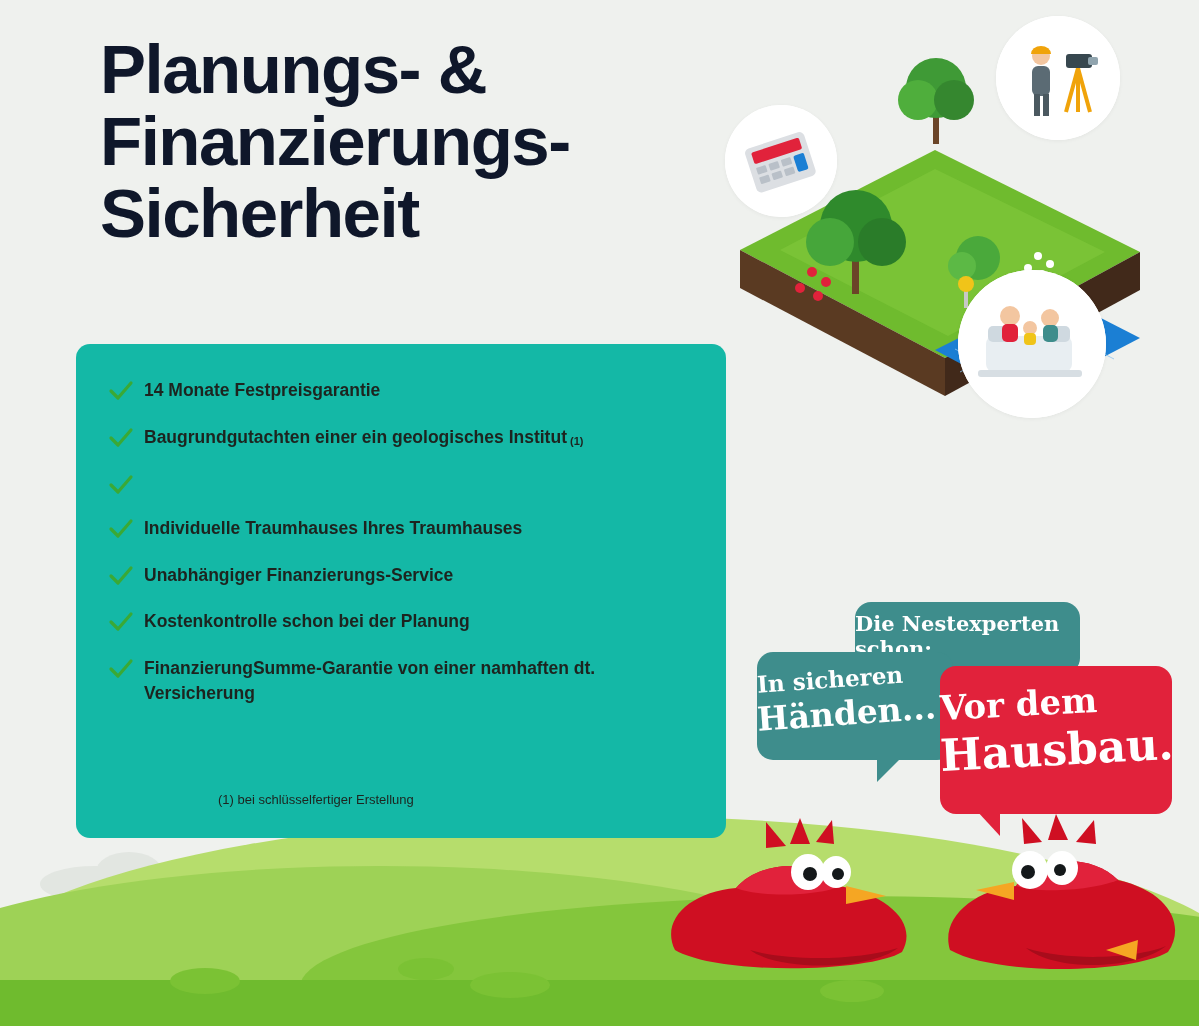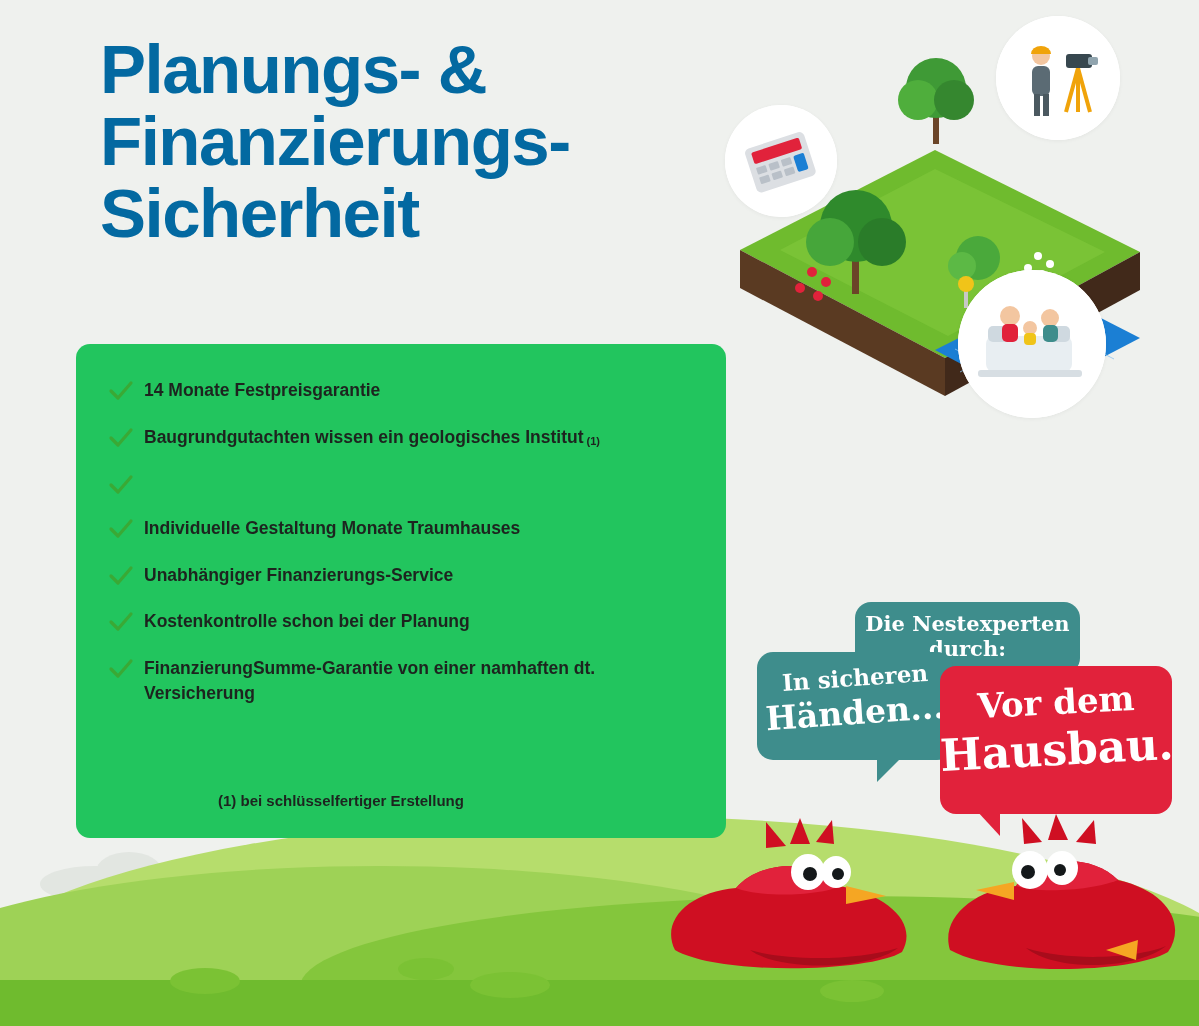--- a/index.html
+++ b/index.html
@@ -71,31 +71,31 @@
   
   .headline {
     position: absolute;
     left: 100px;
     top: 34px;
     width: 660px;
     font-size: 69px;
     line-height: 1.04;
     font-weight: 700;
     letter-spacing: -1.5px;
-    color: #0369a1;
+    color: #0f172a;
   }
 
   
   .card {
     position: absolute;
     left: 76px;
     top: 344px;
     width: 650px;
     height: 494px;
-    background: #22c55e;
+    background: #14b8a6;
     border-radius: 14px;
   }
   .list {
     position: absolute;
     left: 32px;
     top: 34px;
     right: 20px;
   }
   .list-item {
     display: flex;
@@ -123,22 +123,22 @@
     font-weight: 700;
     vertical-align: baseline;
     position: relative;
     top: 2px;
     margin-left: 3px;
   }
   .footnote {
     position: absolute;
     left: 142px;
     top: 448px;
-    font-size: 15px;
-    font-weight: 700;
+    font-size: 13px;
+    font-weight: 400;
     color: #1d241f;
   }
 
   
   .illus {
     position: absolute;
     left: 720px;
     top: 20px;
     width: 470px;
     height: 450px;
@@ -148,21 +148,20 @@
     border-radius: 50%;
     background: #ffffff;
     box-shadow: 0 1px 4px rgba(0,0,0,.05);
   }
 
   
   .bubble {
     position: absolute;
     border-radius: 16px;
     color: #ffffff;
-    text-align: center;
     font-weight: 700;
     font-family: "DejaVu Serif", serif;
   }
   .bubble .tail {
     position: absolute;
     width: 0; height: 0;
   }
   .bubble-teal-top {
     left: 855px; top: 602px;
     width: 225px; height: 72px;
@@ -364,38 +363,38 @@
         <span class="item-text">14 Monate Festpreisgarantie</span>
       </div>
 
 
       <div class="list-item">
         <span class="check">
           <svg width="26" height="22" viewBox="0 0 26 22">
               <path d="M3 11 L10 18 L23 3" fill="none" stroke="#3aa935" stroke-width="3.2" stroke-linecap="round" stroke-linejoin="round"></path>
             </svg>
         </span>
-        <span class="item-text"><span>Baugrundgutachten wissen ein geologisches Institut</span><span class="sup">(1)</span></span>
-      </div>
-
-      <div class="list-item">
-        <span class="check">
-          <svg width="26" height="22" viewBox="0 0 26 22">
-              <path d="M3 11 L10 18 L23 3" fill="none" stroke="#3aa935" stroke-width="3.2" stroke-linecap="round" stroke-linejoin="round"></path>
-            </svg>
-        </span>
-      </div>
-
-      <div class="list-item">
-        <span class="check">
-          <svg width="26" height="22" viewBox="0 0 26 22">
-              <path d="M3 11 L10 18 L23 3" fill="none" stroke="#3aa935" stroke-width="3.2" stroke-linecap="round" stroke-linejoin="round"></path>
-            </svg>
-        </span>
-        <span class="item-text">Individuelle Gestaltung Monate Traumhauses</span>
+        <span class="item-text"><span>Baugrundgutachten einer ein geologisches Institut</span><span class="sup">(1)</span></span>
+      </div>
+
+      <div class="list-item">
+        <span class="check">
+          <svg width="26" height="22" viewBox="0 0 26 22">
+              <path d="M3 11 L10 18 L23 3" fill="none" stroke="#3aa935" stroke-width="3.2" stroke-linecap="round" stroke-linejoin="round"></path>
+            </svg>
+        </span>
+      </div>
+
+      <div class="list-item">
+        <span class="check">
+          <svg width="26" height="22" viewBox="0 0 26 22">
+              <path d="M3 11 L10 18 L23 3" fill="none" stroke="#3aa935" stroke-width="3.2" stroke-linecap="round" stroke-linejoin="round"></path>
+            </svg>
+        </span>
+        <span class="item-text">Individuelle Traumhauses Ihres Traumhauses</span>
       </div>
 
       <div class="list-item">
         <span class="check">
           <svg width="26" height="22" viewBox="0 0 26 22">
               <path d="M3 11 L10 18 L23 3" fill="none" stroke="#3aa935" stroke-width="3.2" stroke-linecap="round" stroke-linejoin="round"></path>
             </svg>
         </span>
         <span class="item-text">Unabhängiger Finanzierungs-Service</span>
       </div>
@@ -417,21 +416,21 @@
         </span>
         <span class="item-text">FinanzierungSumme-Garantie von einer namhaften dt. Versicherung</span>
       </div>
 
     </div>
     <div class="footnote">(1) bei schlüsselfertiger Erstellung</div>
   </div>
 
   <div class="bubble bubble-teal-top">
     <span>Die Nestexperten</span><br>
-    <span>durch:</span>
+    <span>schon:</span>
     <span class="tail tail-teal-top"></span>
   </div>
 
   <div class="bubble bubble-teal-left">
     <span class="l1">In sicheren</span>
     <span class="l2">Händen...</span>
     <span class="tail tail-teal-left"></span>
   </div>
 
   <div class="bubble bubble-red">

